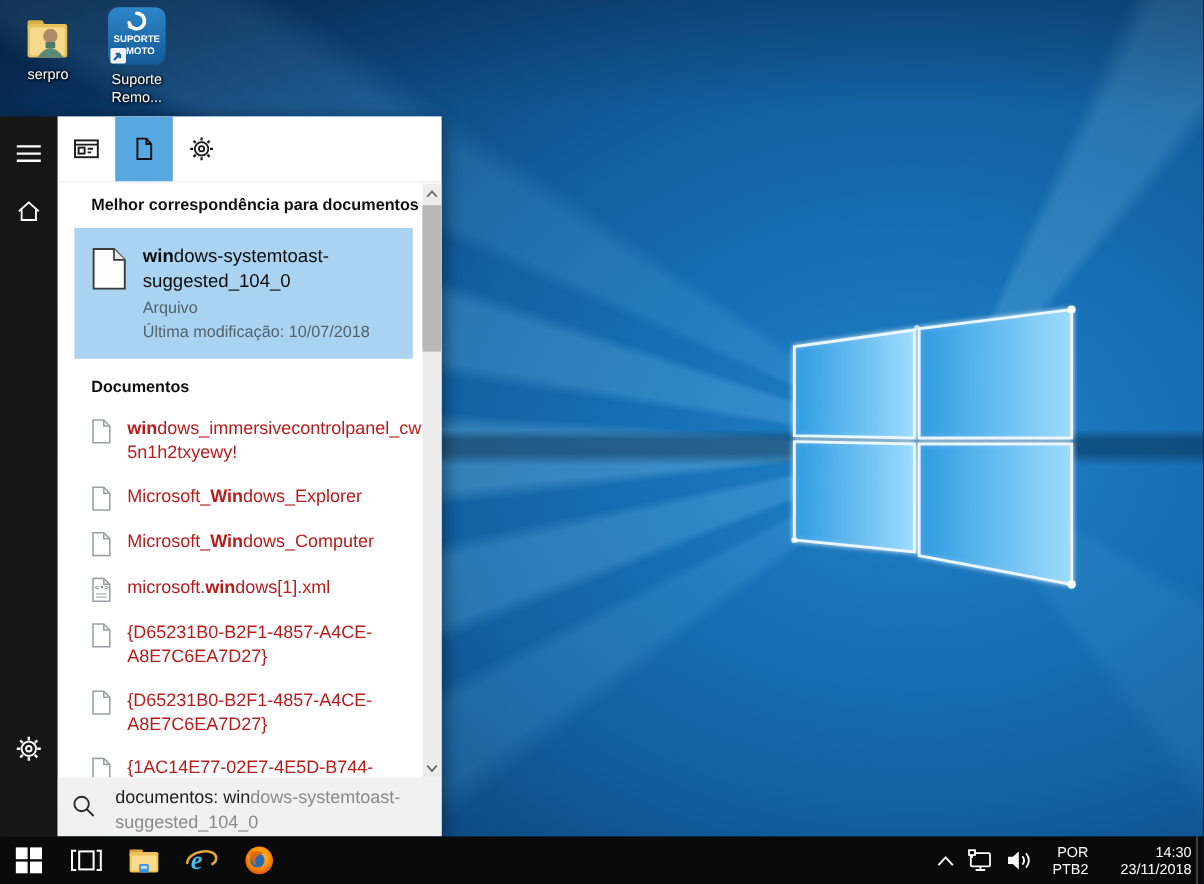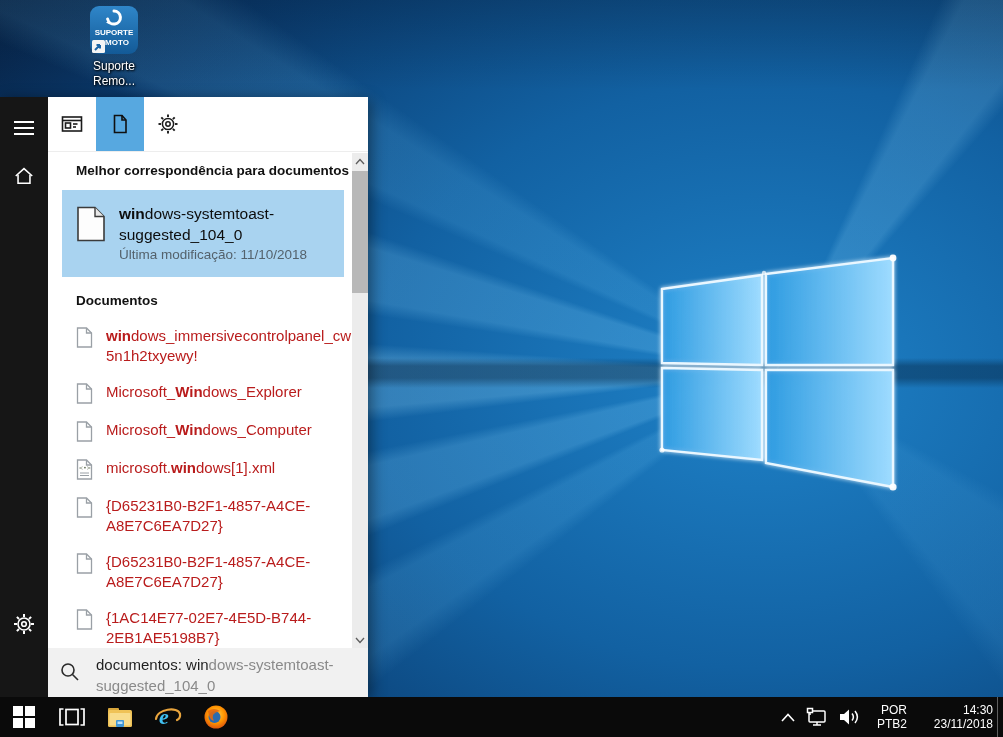--- a/index.html
+++ b/index.html
@@ -105,20 +105,32 @@
       <polygon points="766,370 893,370 893,487 766,463"></polygon>
     </g>
     <g fill="#ffffff">
       <circle cx="893" cy="258" r="3.4" opacity=".95"></circle>
       <circle cx="893" cy="487" r="3.6" opacity=".95"></circle>
       <circle cx="662" cy="450" r="2.6" opacity=".8"></circle>
       <circle cx="764" cy="273" r="2.2" opacity=".7"></circle>
     </g>
   </svg>
 
+  <div class="desk-icon" style="left:8px;top:8px;">
+    <svg class="glyph" width="46" height="44" viewBox="0 0 46 44">
+      <path d="M6,9 h12 l3,4 h0 v0" fill="#caa53d"></path>
+      <rect x="6" y="9" width="13" height="7" rx="1.5" fill="#d9b14a"></rect>
+      <rect x="6" y="12" width="33" height="28" rx="2" fill="#e9c05c"></rect>
+      <rect x="8" y="15" width="29" height="23" rx="1.5" fill="#f6d98a"></rect>
+      <circle cx="25" cy="22" r="6" fill="#b08968"></circle>
+      <path d="M14,40 q11,-16 22,0 z" fill="#5d8a74"></path>
+      <path d="M21,27 h8 v5 h-8 z" fill="#4f7b66"></path>
+    </svg>
+    <div class="desk-label">serpro</div>
+  </div>
 
   <div class="desk-icon" style="left:82px;top:4px;">
     <svg class="glyph" width="52" height="52" viewBox="0 0 52 52">
       <defs>
         <linearGradient id="sup" x1="0" y1="0" x2="0" y2="1">
           <stop offset="0" stop-color="#2f86c9"></stop>
             <stop offset="1" stop-color="#135a97"></stop>
         </linearGradient>
       </defs>
       <rect x="2" y="2" width="48" height="48" rx="9" fill="url(#sup)"></rect>
@@ -203,21 +215,22 @@
       <div class="list">
         <div class="sec-label">Melhor correspondência para documentos</div>
 
         <div class="best">
           <svg class="bm-icon" width="30" height="36" viewBox="0 0 30 36">
             <path d="M2,1.5 h17 l9,9 v24 h-26 z" fill="#fdfdfd" stroke="#3b3b3b" stroke-width="1.6"></path>
             <path d="M19,1.5 v9 h9" fill="#e8e8e8" stroke="#3b3b3b" stroke-width="1.4"></path>
           </svg>
           <div class="bm-text">
             <div class="bm-title"><b>win</b><span>dows-systemtoast-suggested_104_0</span></div>
-            <div class="bm-mod">Última modificação: 11/10/2018</div>
+            <div class="bm-sub">Arquivo</div>
+            <div class="bm-mod">Última modificação: 10/07/2018</div>
           </div>
         </div>
 
         <div class="sec-label docs-label">Documentos</div>
 
         <div id="doc-list">
             <div class="doc-row">
               <span class="doc-ic">
                 <svg width="17" height="21" viewBox="0 0 17 21" fill="none" stroke="#9aa0a6" stroke-width="1.3">
                   <path d="M1.5,1 h9 l5,5 v14 h-14 z"></path>

